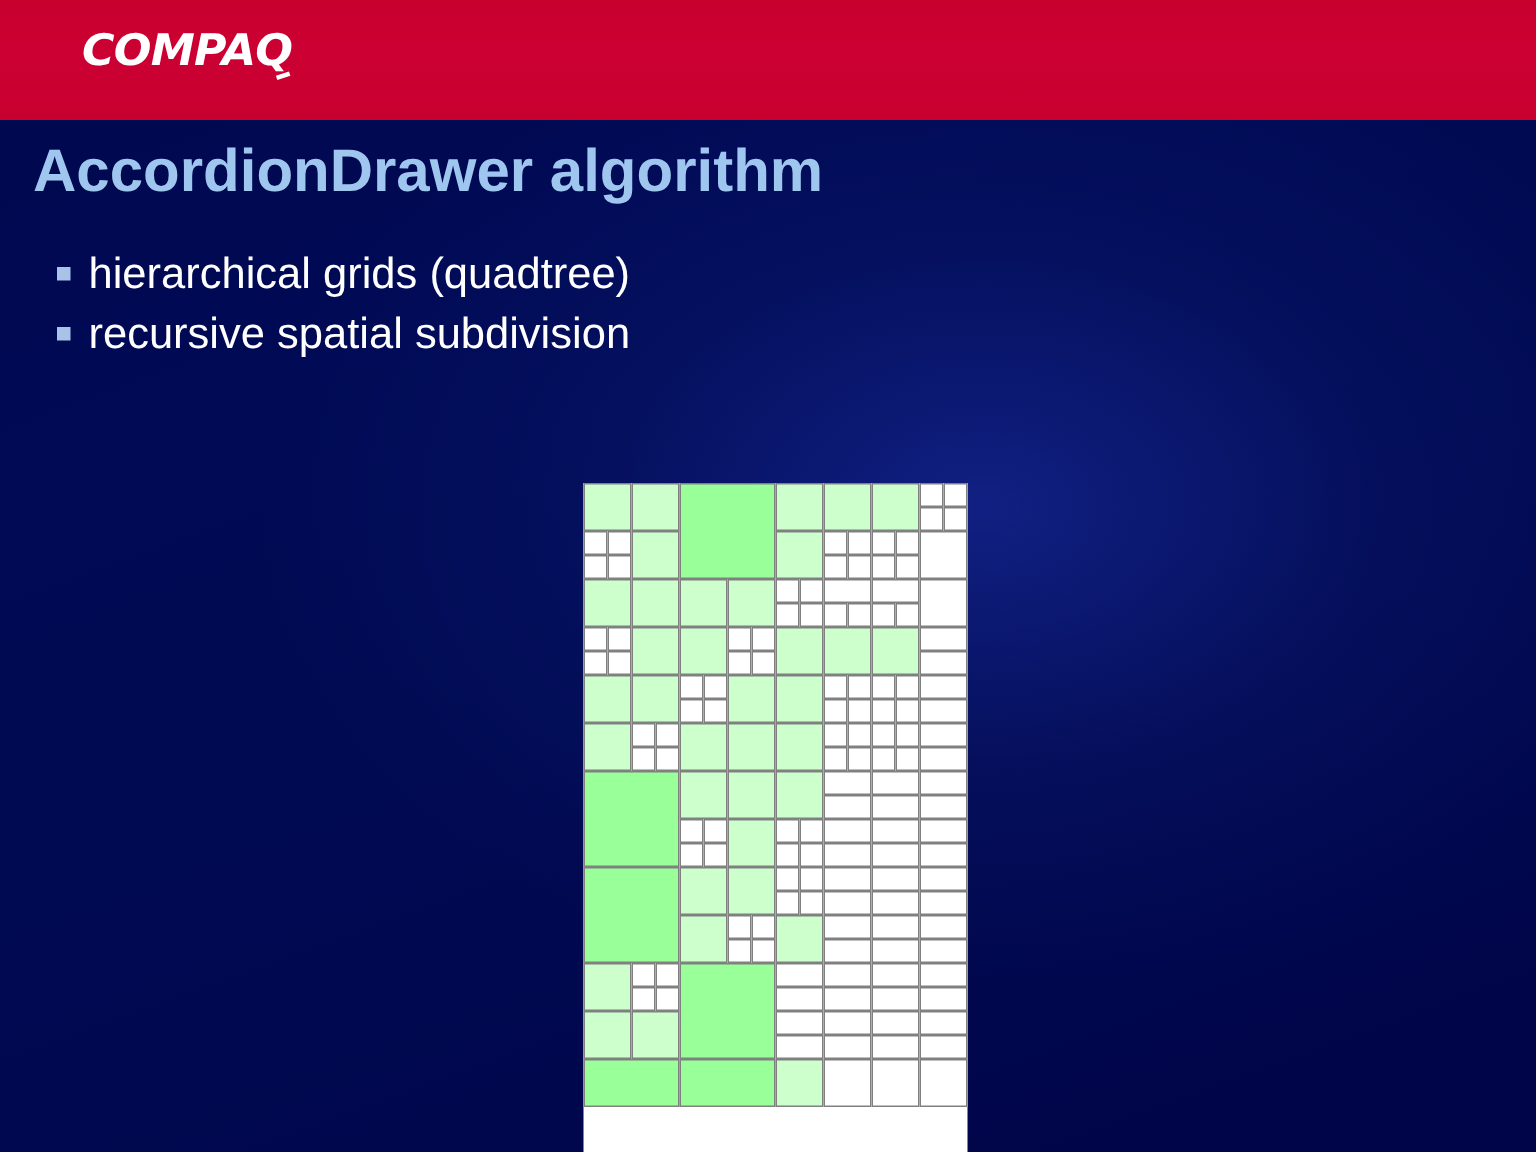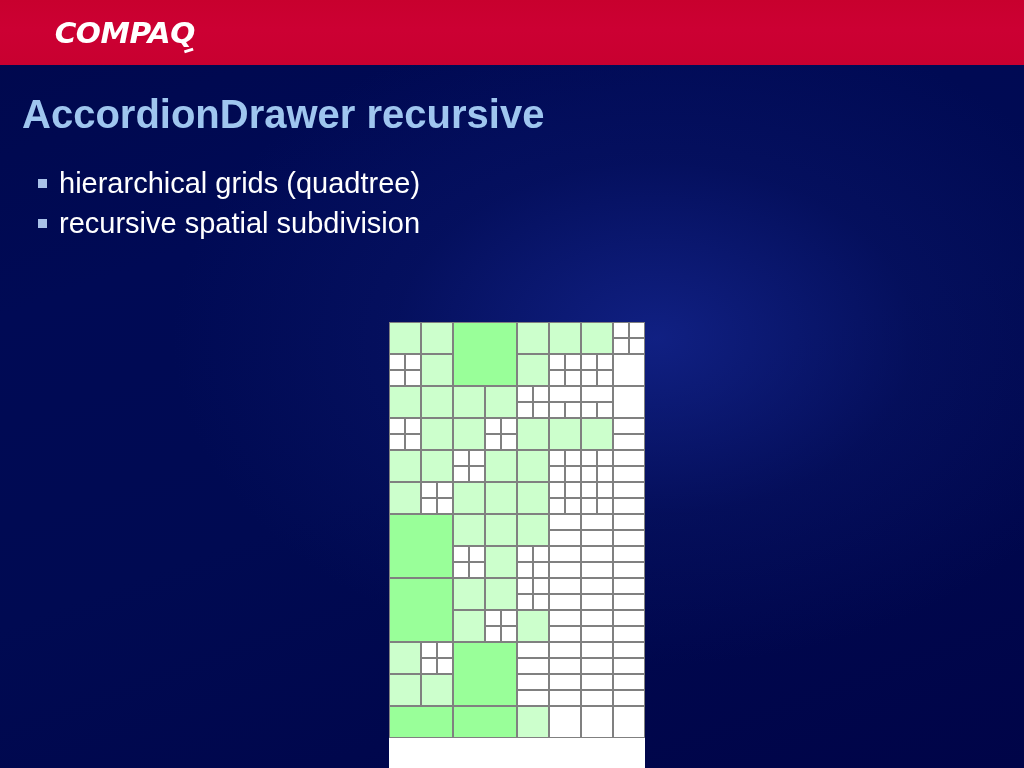--- a/index.html
+++ b/index.html
@@ -25,21 +25,21 @@
     background:
       radial-gradient(ellipse 620px 420px at 64% 44%, rgba(30,50,170,0.55) 0%, rgba(16,30,120,0.28) 42%, rgba(0,0,70,0.0) 78%),
       linear-gradient(160deg, #00084d 0%, #000a55 28%, #000a52 55%, #000448 100%);
   }
 
   
   #banner {
     position: absolute;
     left: 0; top: 0;
     width: 1024px;
-    height: 65px;
+    height: 80px;
     background: linear-gradient(180deg, #c8002e 0%, #cc0033 45%, #c80030 100%);
     overflow: hidden;
   }
   #logo {
     position: absolute;
     left: 56px;
     top: 19px;
     font-family: "DejaVu Sans", sans-serif;
     font-style: italic;
     font-weight: bold;
@@ -123,21 +123,21 @@
 </style>
 </head>
 <body>
 
 <div id="slide">
 
   <div id="banner">
     <div id="logo"><span>COMPA</span><span class="tail">Q</span></div>
   </div>
 
-  <div id="title">AccordionDrawer recursive</div>
+  <div id="title">AccordionDrawer algorithm</div>
 
   <div id="bullets">
     <div class="bullet-row">
       <span class="bullet-mark"></span>
       <span class="bullet-text">hierarchical grids (quadtree)</span>
     </div>
     <div class="bullet-row">
       <span class="bullet-mark"></span>
       <span class="bullet-text">recursive spatial subdivision</span>
     </div>

